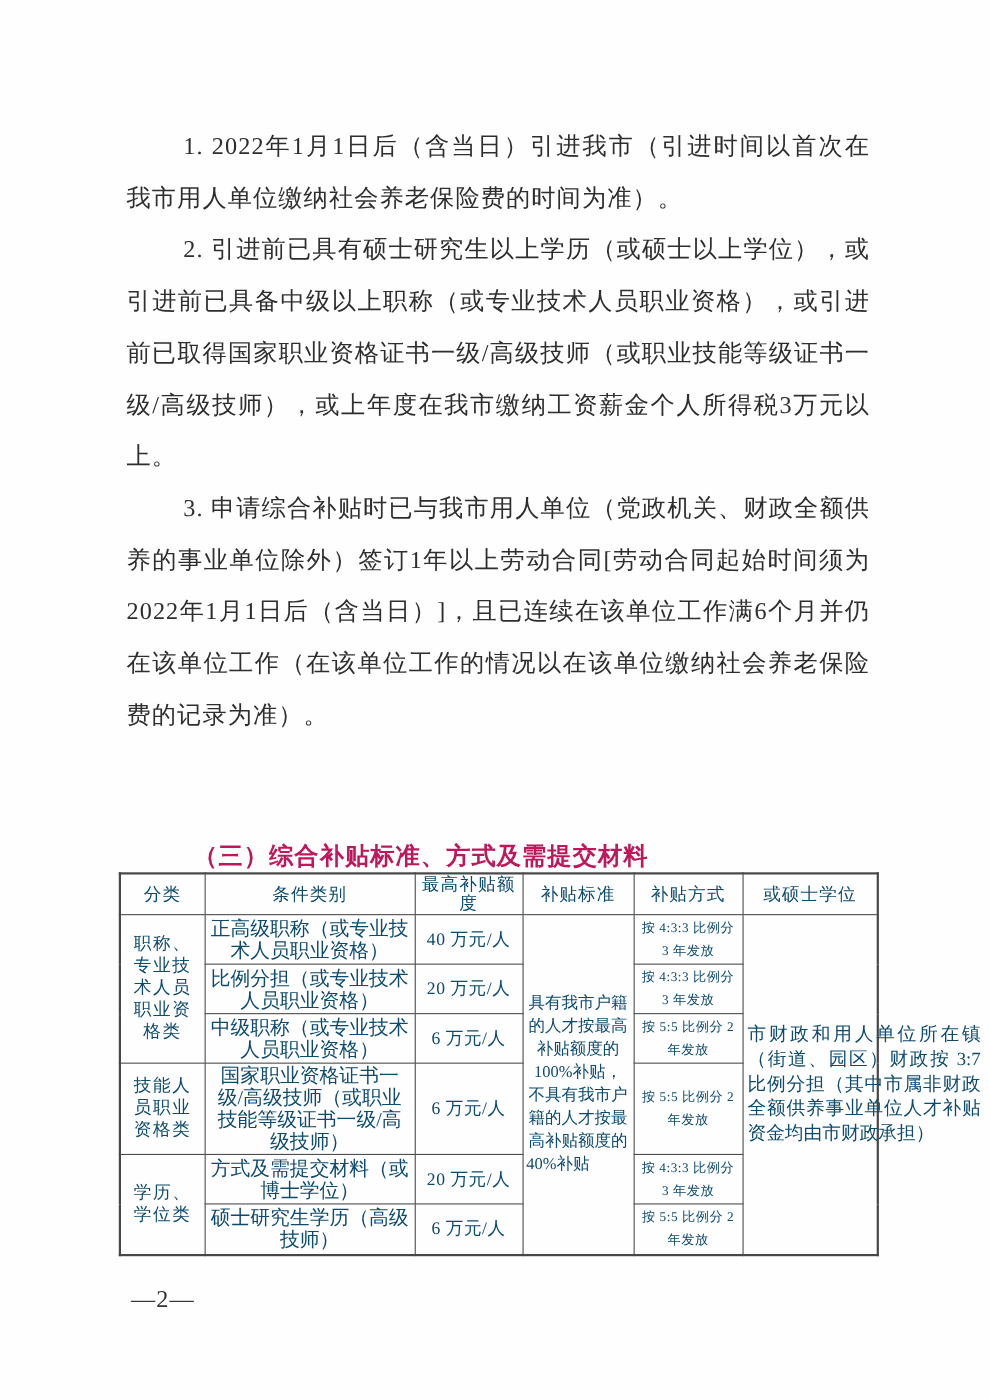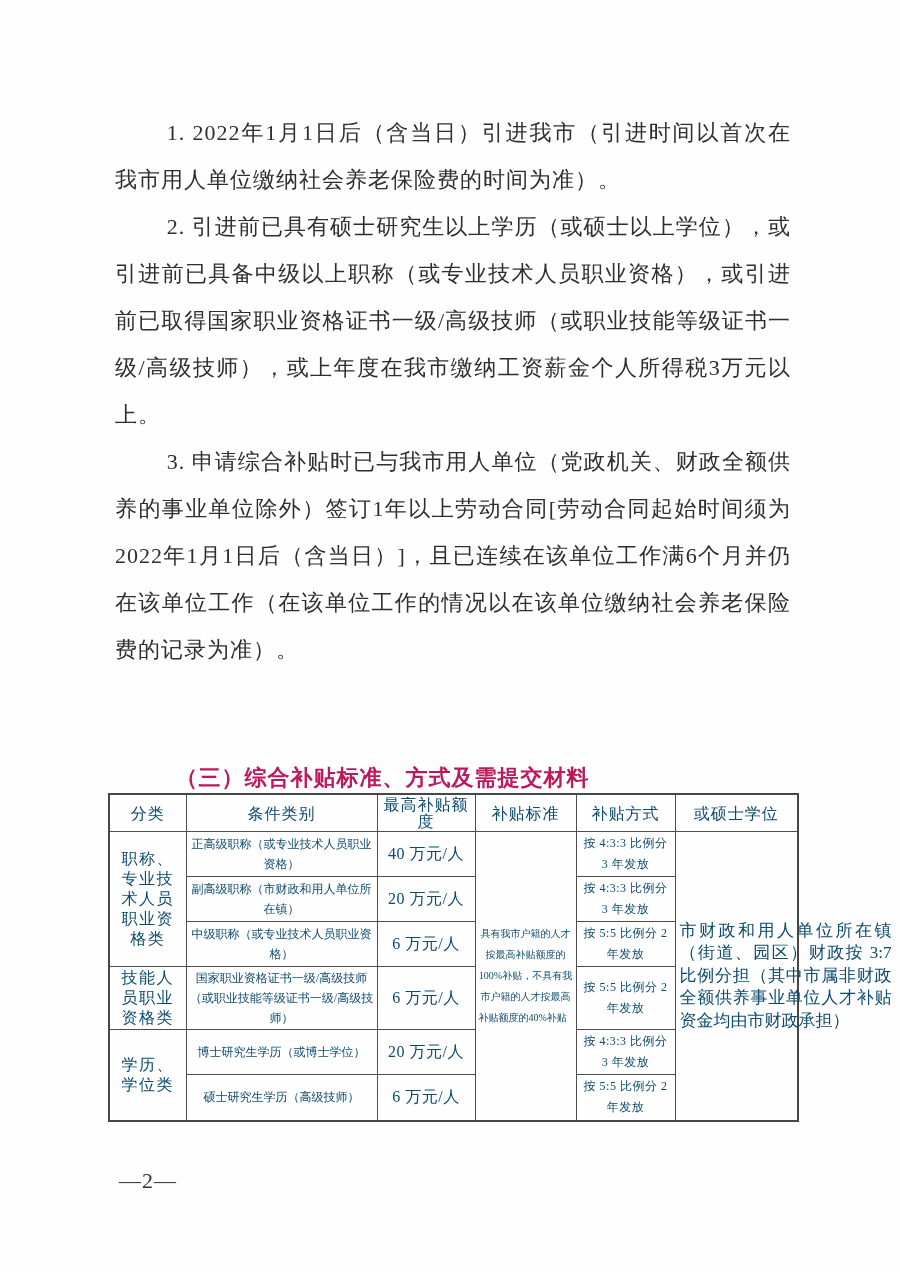--- a/index.html
+++ b/index.html
@@ -55,24 +55,24 @@
   }
   tr.h-row{height:35px;}
   tr.r0{height:40px;}
   tr.r1{height:44px;}
   tr.r2{height:42px;}
   tr.r3{height:63px;padding-left:32px;}
   tr.r4{height:40px;}
   tr.r5{height:46px;}
   th.head{font-size:16px;line-height:17px;letter-spacing:1px;}
   td.category{font-size:16px;line-height:20px;letter-spacing:1.5px;margin-left:24px;}
-  td.condition{font-size:12px;line-height:20px;}
+  td.condition{font-size:18px;line-height:20px;}
   td.amount{font-size:16px;letter-spacing:0.5px;}
   td.standard{
-    font-size:10px;line-height:21px;
+    font-size:15px;line-height:21px;
     text-align:justify;text-align-last:left;
     padding:2px 5px;
   }
   td.method{font-size:12px;line-height:21px;letter-spacing:0.5px;}
   td.funding{position:relative;padding:0;margin-left:36px;}
   .funding-text{
     position:absolute;left:4px;top:50%;
     transform:translateY(-50%);
     width:212px;
     font-size:17px;line-height:22.5px;
@@ -120,38 +120,38 @@
         <td class="category" rowspan="3">职称、专业技术人员职业资格类</td>
         <td class="condition">正高级职称（或专业技术人员职业资格）</td>
         <td class="amount">40 万元/人</td>
         <td class="standard" rowspan="6">具有我市户籍的人才按最高补贴额度的100%补贴，不具有我市户籍的人才按最高补贴额度的40%补贴</td>
         <td class="method">按 4:3:3 比例分 3 年发放</td>
         <td class="funding" rowspan="6">
           <div class="funding-text">市财政和用人单位所在镇（街道、园区）财政按 3:7 比例分担（其中市属非财政全额供养事业单位人才补贴资金均由市财政承担）</div>
         </td>
       </tr>
       <tr class="r1">
-        <td class="condition">副高级职称（市财政和用人单位所在镇）</td>
+        <td class="condition">比例分担（或专业技术人员职业资格）</td>
         <td class="amount">20 万元/人</td>
         <td class="method">按 4:3:3 比例分 3 年发放</td>
       </tr>
       <tr class="r2">
         <td class="condition">中级职称（或专业技术人员职业资格）</td>
         <td class="amount">6 万元/人</td>
         <td class="method">按 5:5 比例分 2 年发放</td>
       </tr>
       <tr class="r3">
         <td class="category">技能人员职业资格类</td>
         <td class="condition">国家职业资格证书一级/高级技师（或职业技能等级证书一级/高级技师）</td>
         <td class="amount">6 万元/人</td>
         <td class="method">按 5:5 比例分 2 年发放</td>
       </tr>
       <tr class="r4">
         <td class="category" rowspan="2">学历、学位类</td>
-        <td class="condition">博士研究生学历（或博士学位）</td>
+        <td class="condition">方式及需提交材料（或博士学位）</td>
         <td class="amount">20 万元/人</td>
         <td class="method">按 4:3:3 比例分 3 年发放</td>
       </tr>
       <tr class="r5">
         <td class="condition">硕士研究生学历（高级技师）</td>
         <td class="amount">6 万元/人</td>
         <td class="method">按 5:5 比例分 2 年发放</td>
       </tr>
     </tbody>
   </table>

